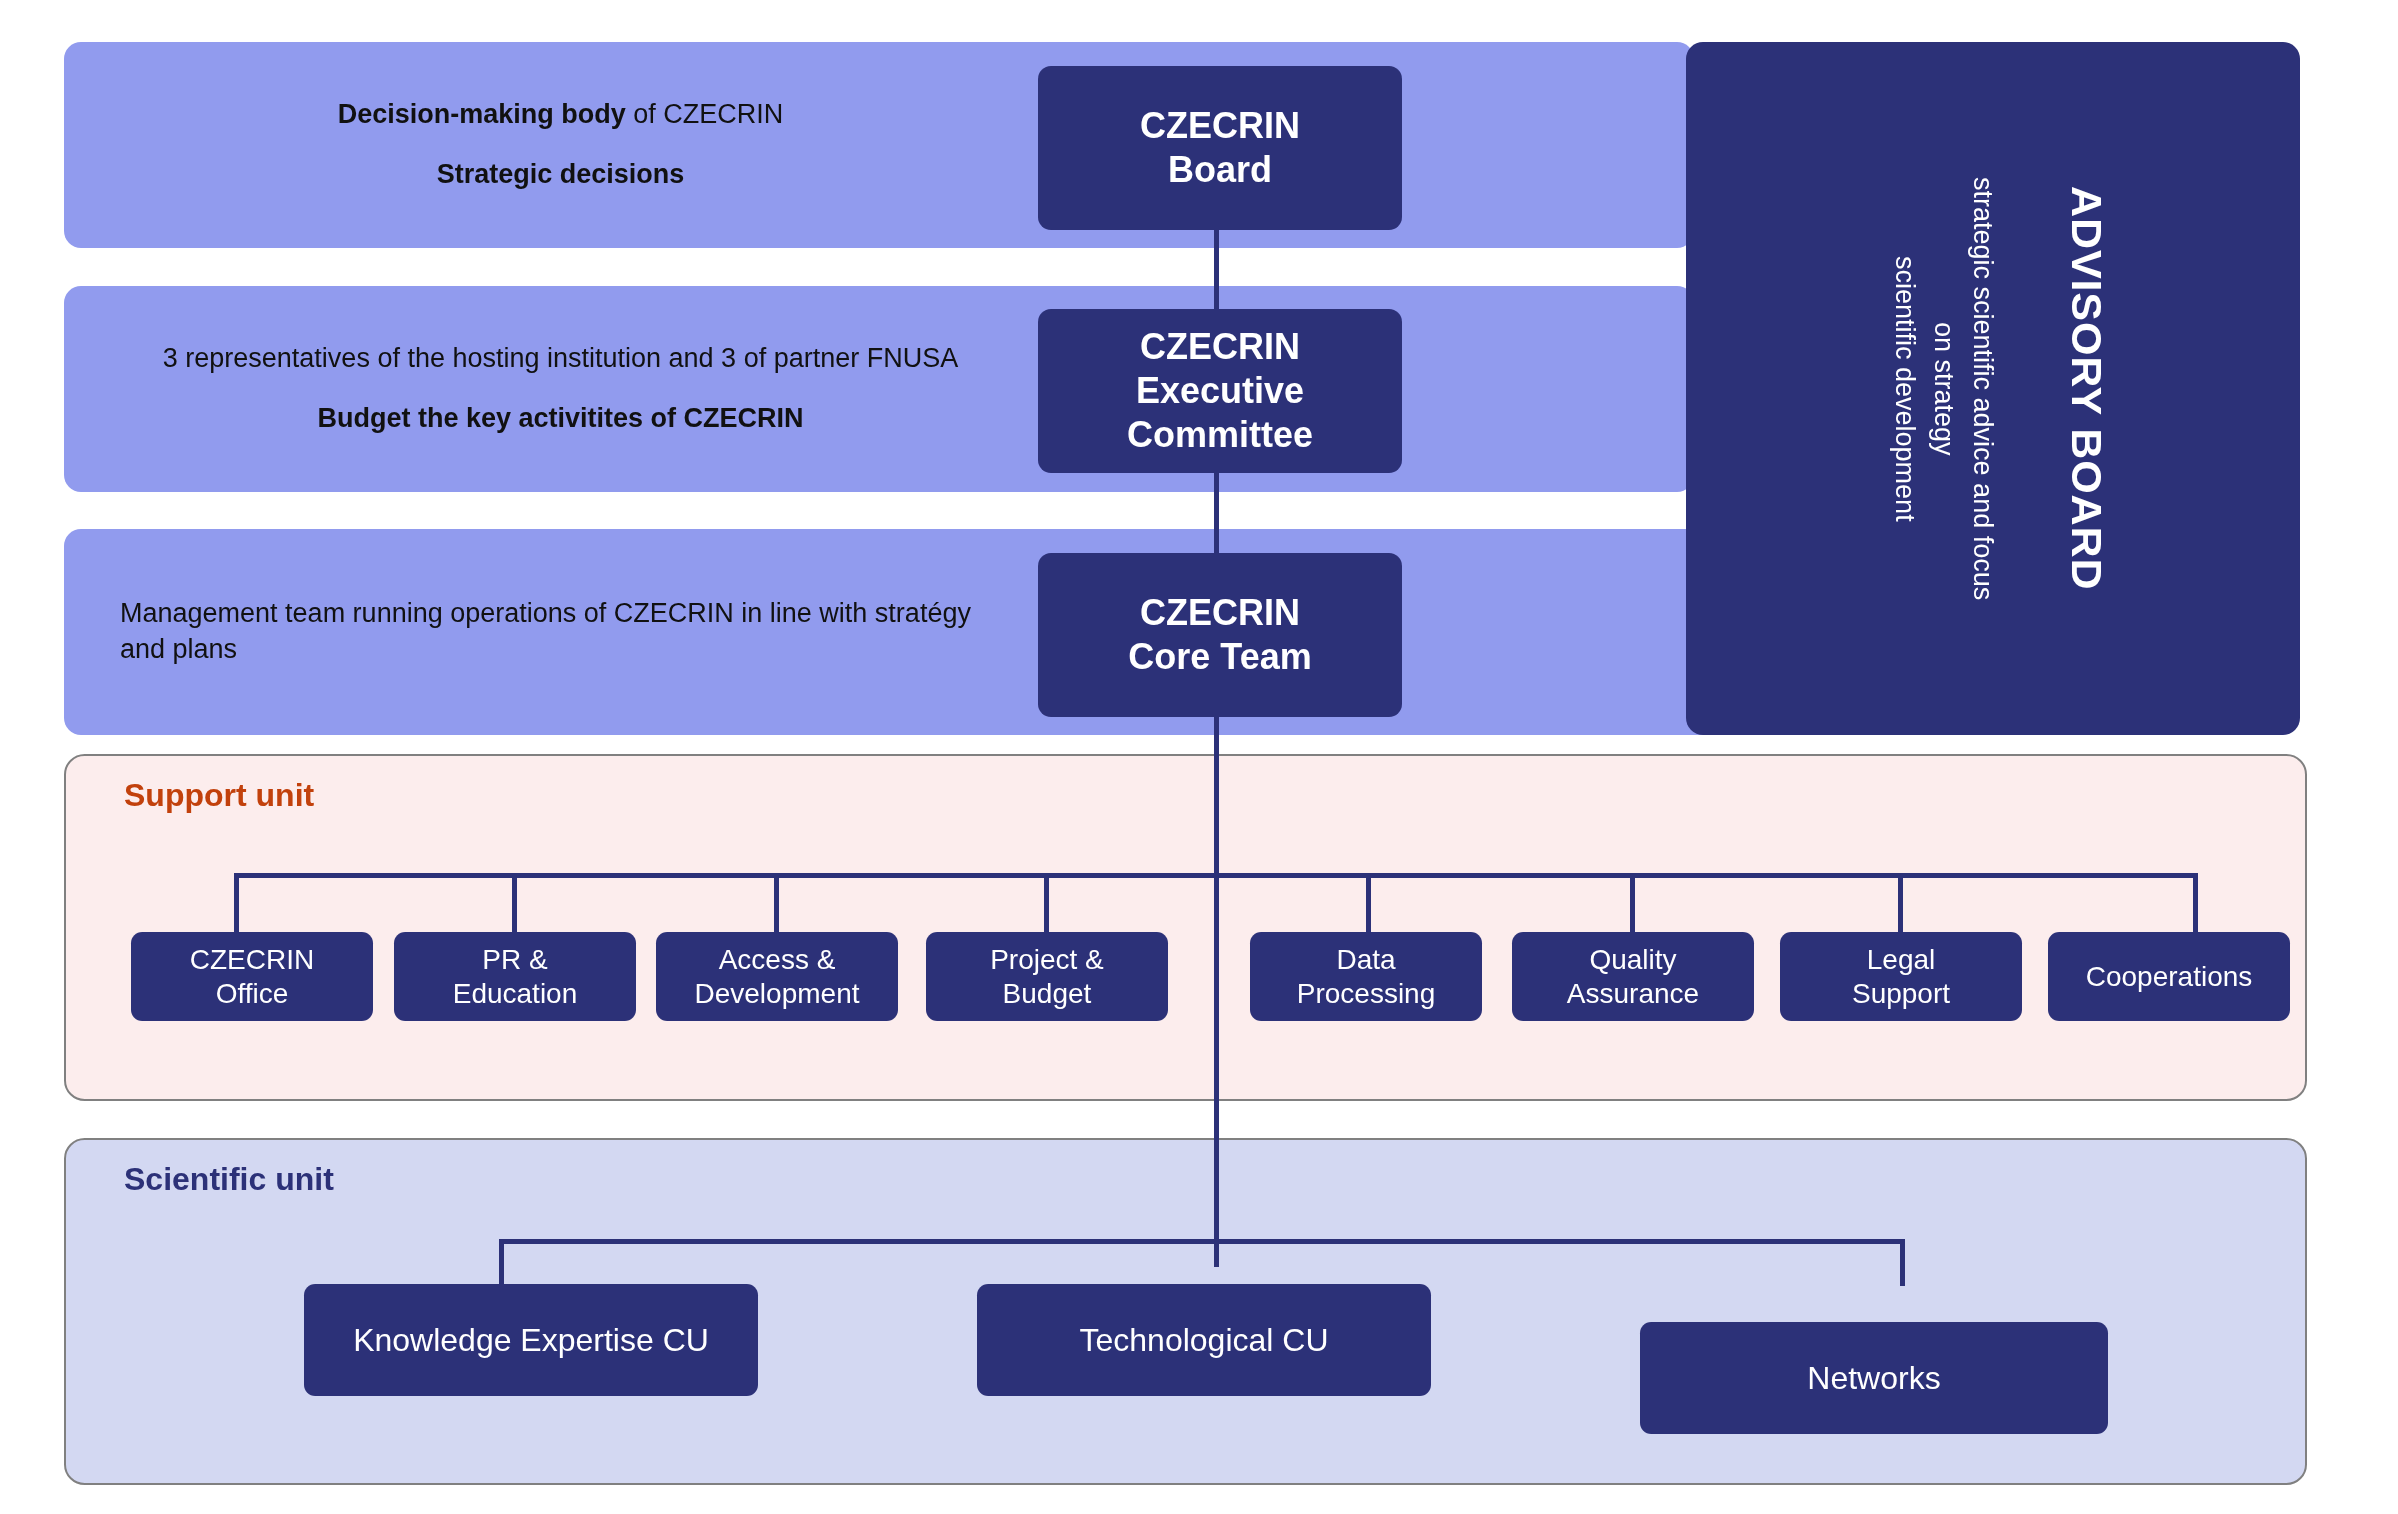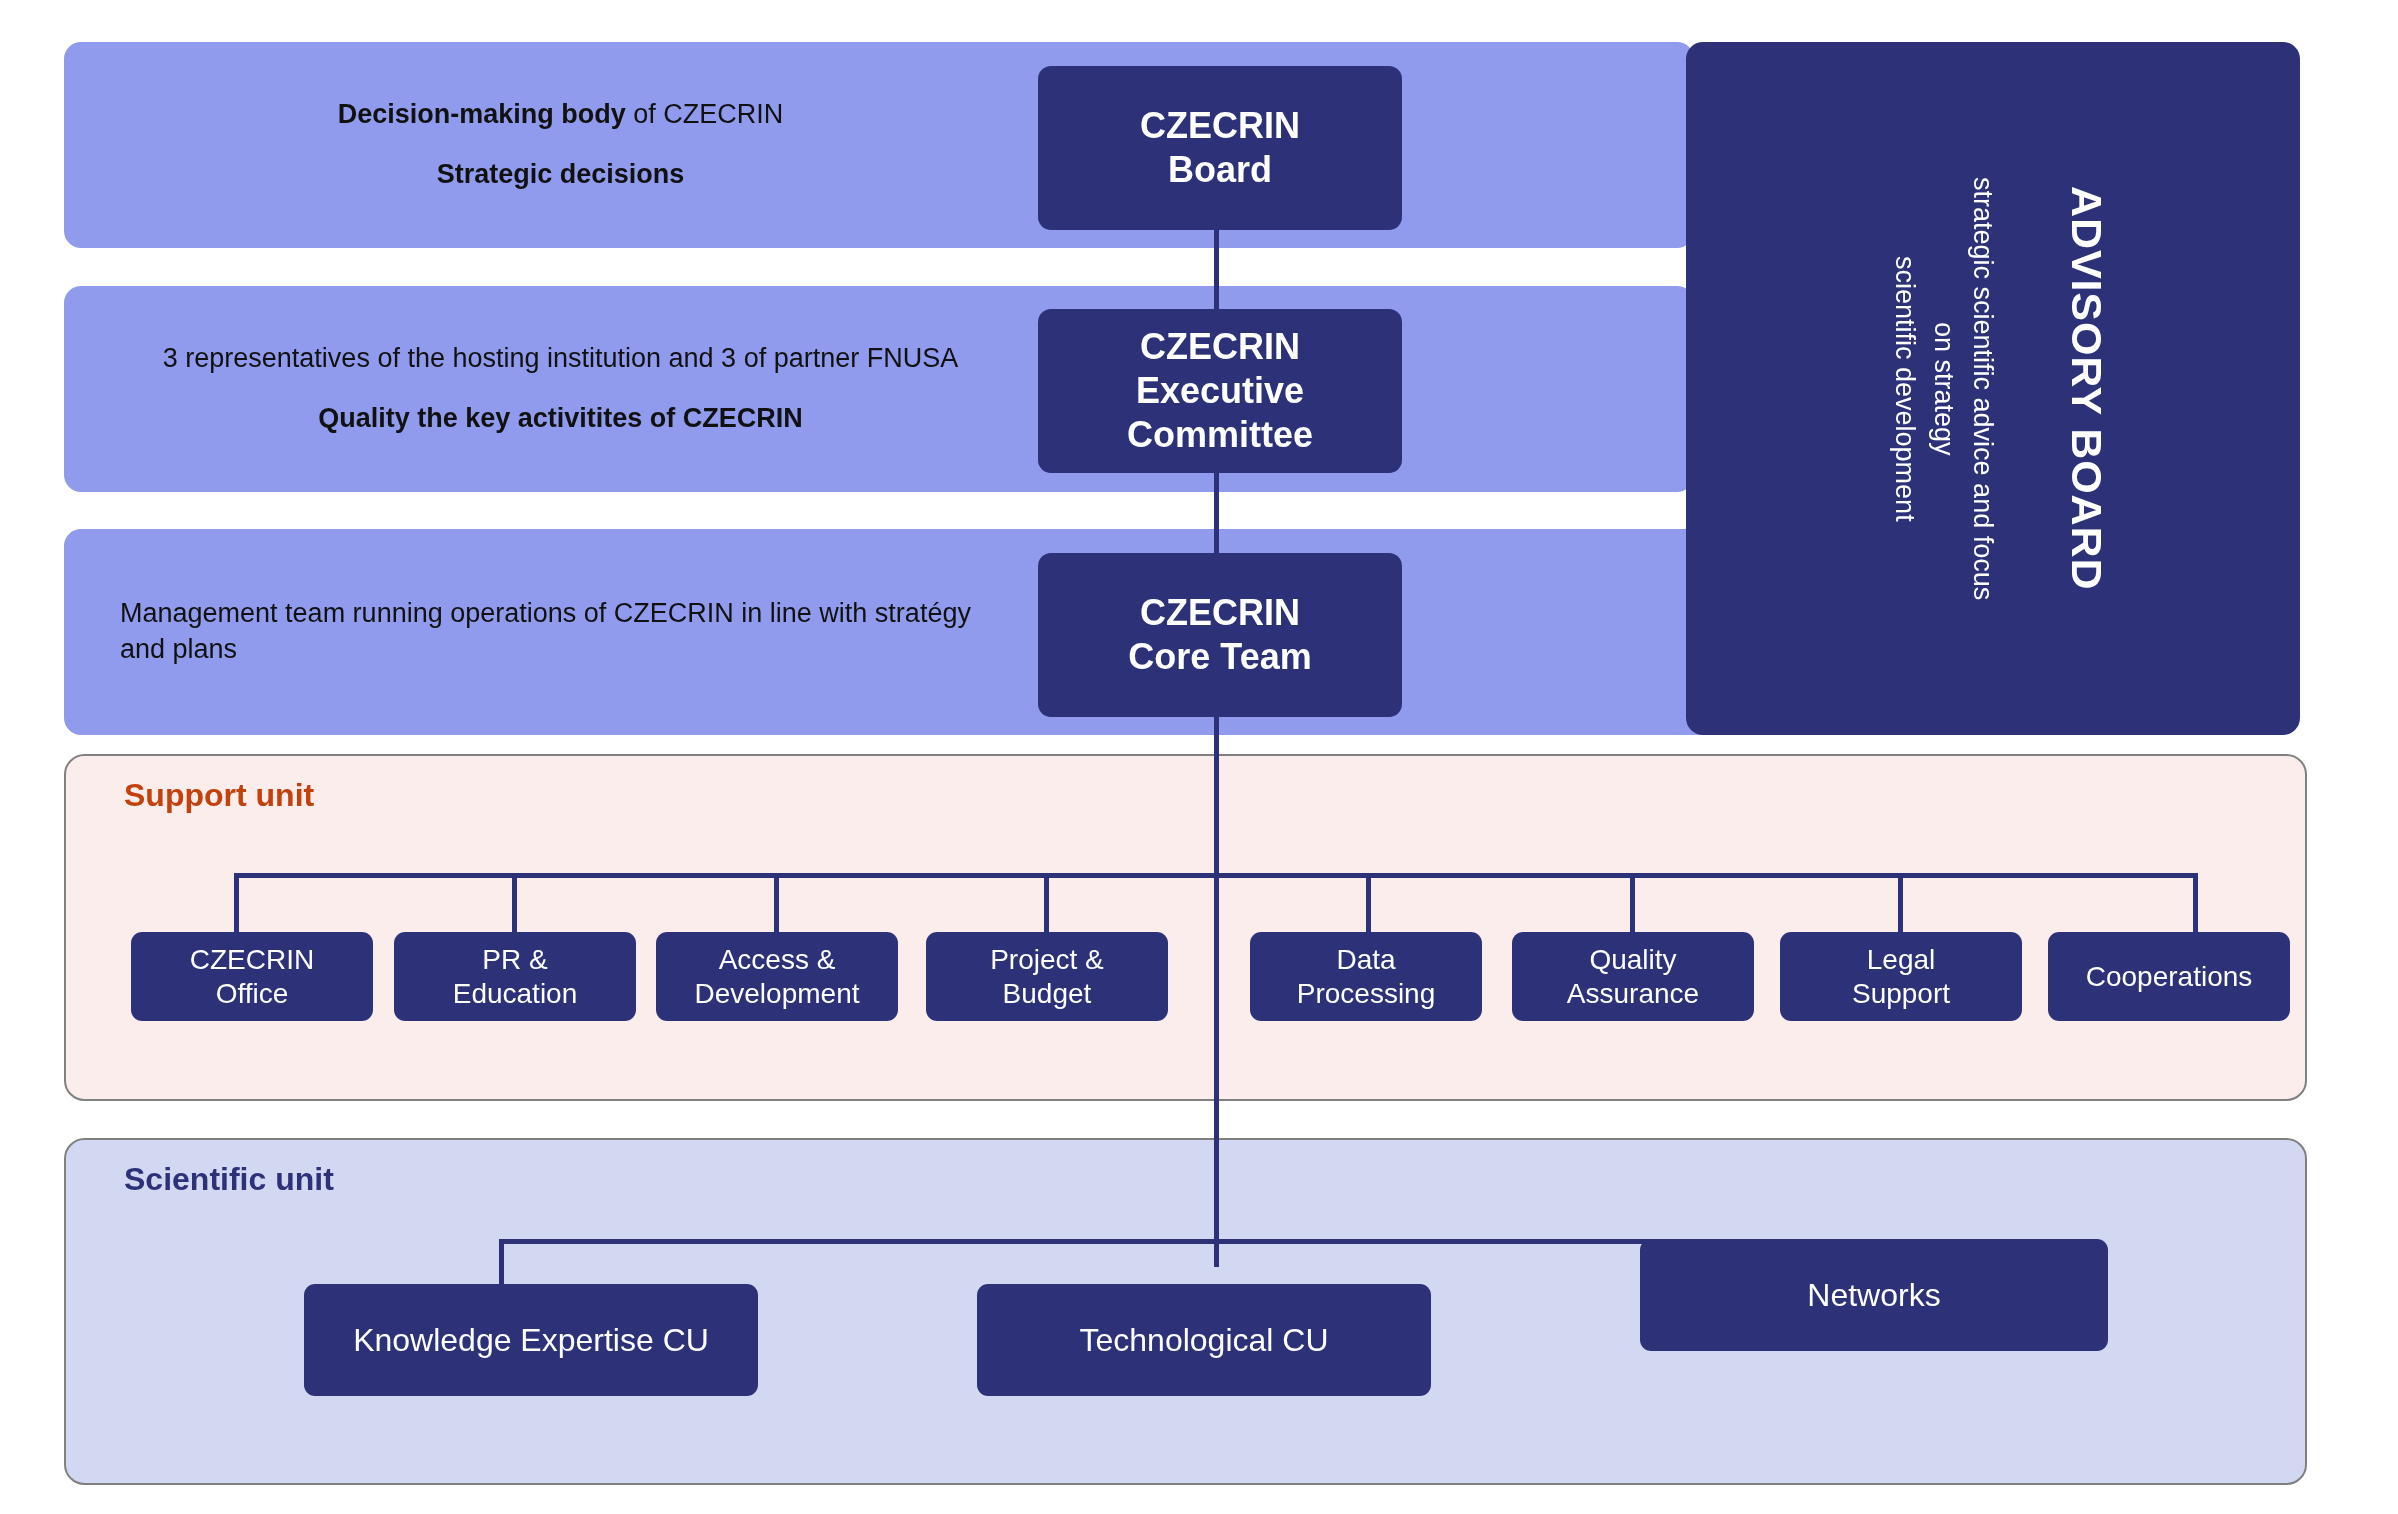--- a/index.html
+++ b/index.html
@@ -137,21 +137,21 @@
   <div class="band r1">
     <div class="band-desc">
       <span class="ln"><span class="b">Decision-making body</span><span> of CZECRIN</span></span>
       <span class="ln"><span class="b">Strategic decisions</span><span></span></span>
     </div>
   </div>
 
   <div class="band r2">
     <div class="band-desc">
       <span class="ln"><span class="b"></span><span>3 representatives of the hosting institution and 3 of partner FNUSA</span></span>
-      <span class="ln"><span class="b">Quality  the key activitites of CZECRIN</span><span></span></span>
+      <span class="ln"><span class="b">Budget  the key activitites of CZECRIN</span><span></span></span>
     </div>
   </div>
 
   <div class="band r3">
     <div class="band-desc">
       <span class="ln"><span class="b"></span><span>Management team running operations of CZECRIN in line with stratégy and plans</span></span>
     </div>
   </div>
 
   <div class="advisory">
@@ -198,21 +198,21 @@
   <div class="panel scientific">
     <div class="panel-title">Scientific unit</div>
   </div>
 
   <div class="line" style="left:499px;top:1239px;width:1405px;height:4.7px;"></div>
   <div class="line" style="left:499px;top:1239px;width:4.7px;height:47px;"></div>
   <div class="line" style="left:1900px;top:1239px;width:4.7px;height:47px;"></div>
 
   <div class="leaf sci" style="left:304px;width:454px;top:1284px;">Knowledge Expertise CU</div>
   <div class="leaf sci" style="left:977px;width:454px;top:1284px;">Technological CU</div>
-  <div class="leaf sci" style="left:1640px;width:468px;top:1239px;">Networks</div>
+  <div class="leaf sci" style="left:1640px;width:468px;top:1322px;">Networks</div>
 
   <div class="node chain n-board">CZECRIN
 Board</div>
   <div class="node chain n-exec">CZECRIN
 Executive
 Committee</div>
   <div class="node chain n-core">CZECRIN
 Core Team</div>
 
 </div>

